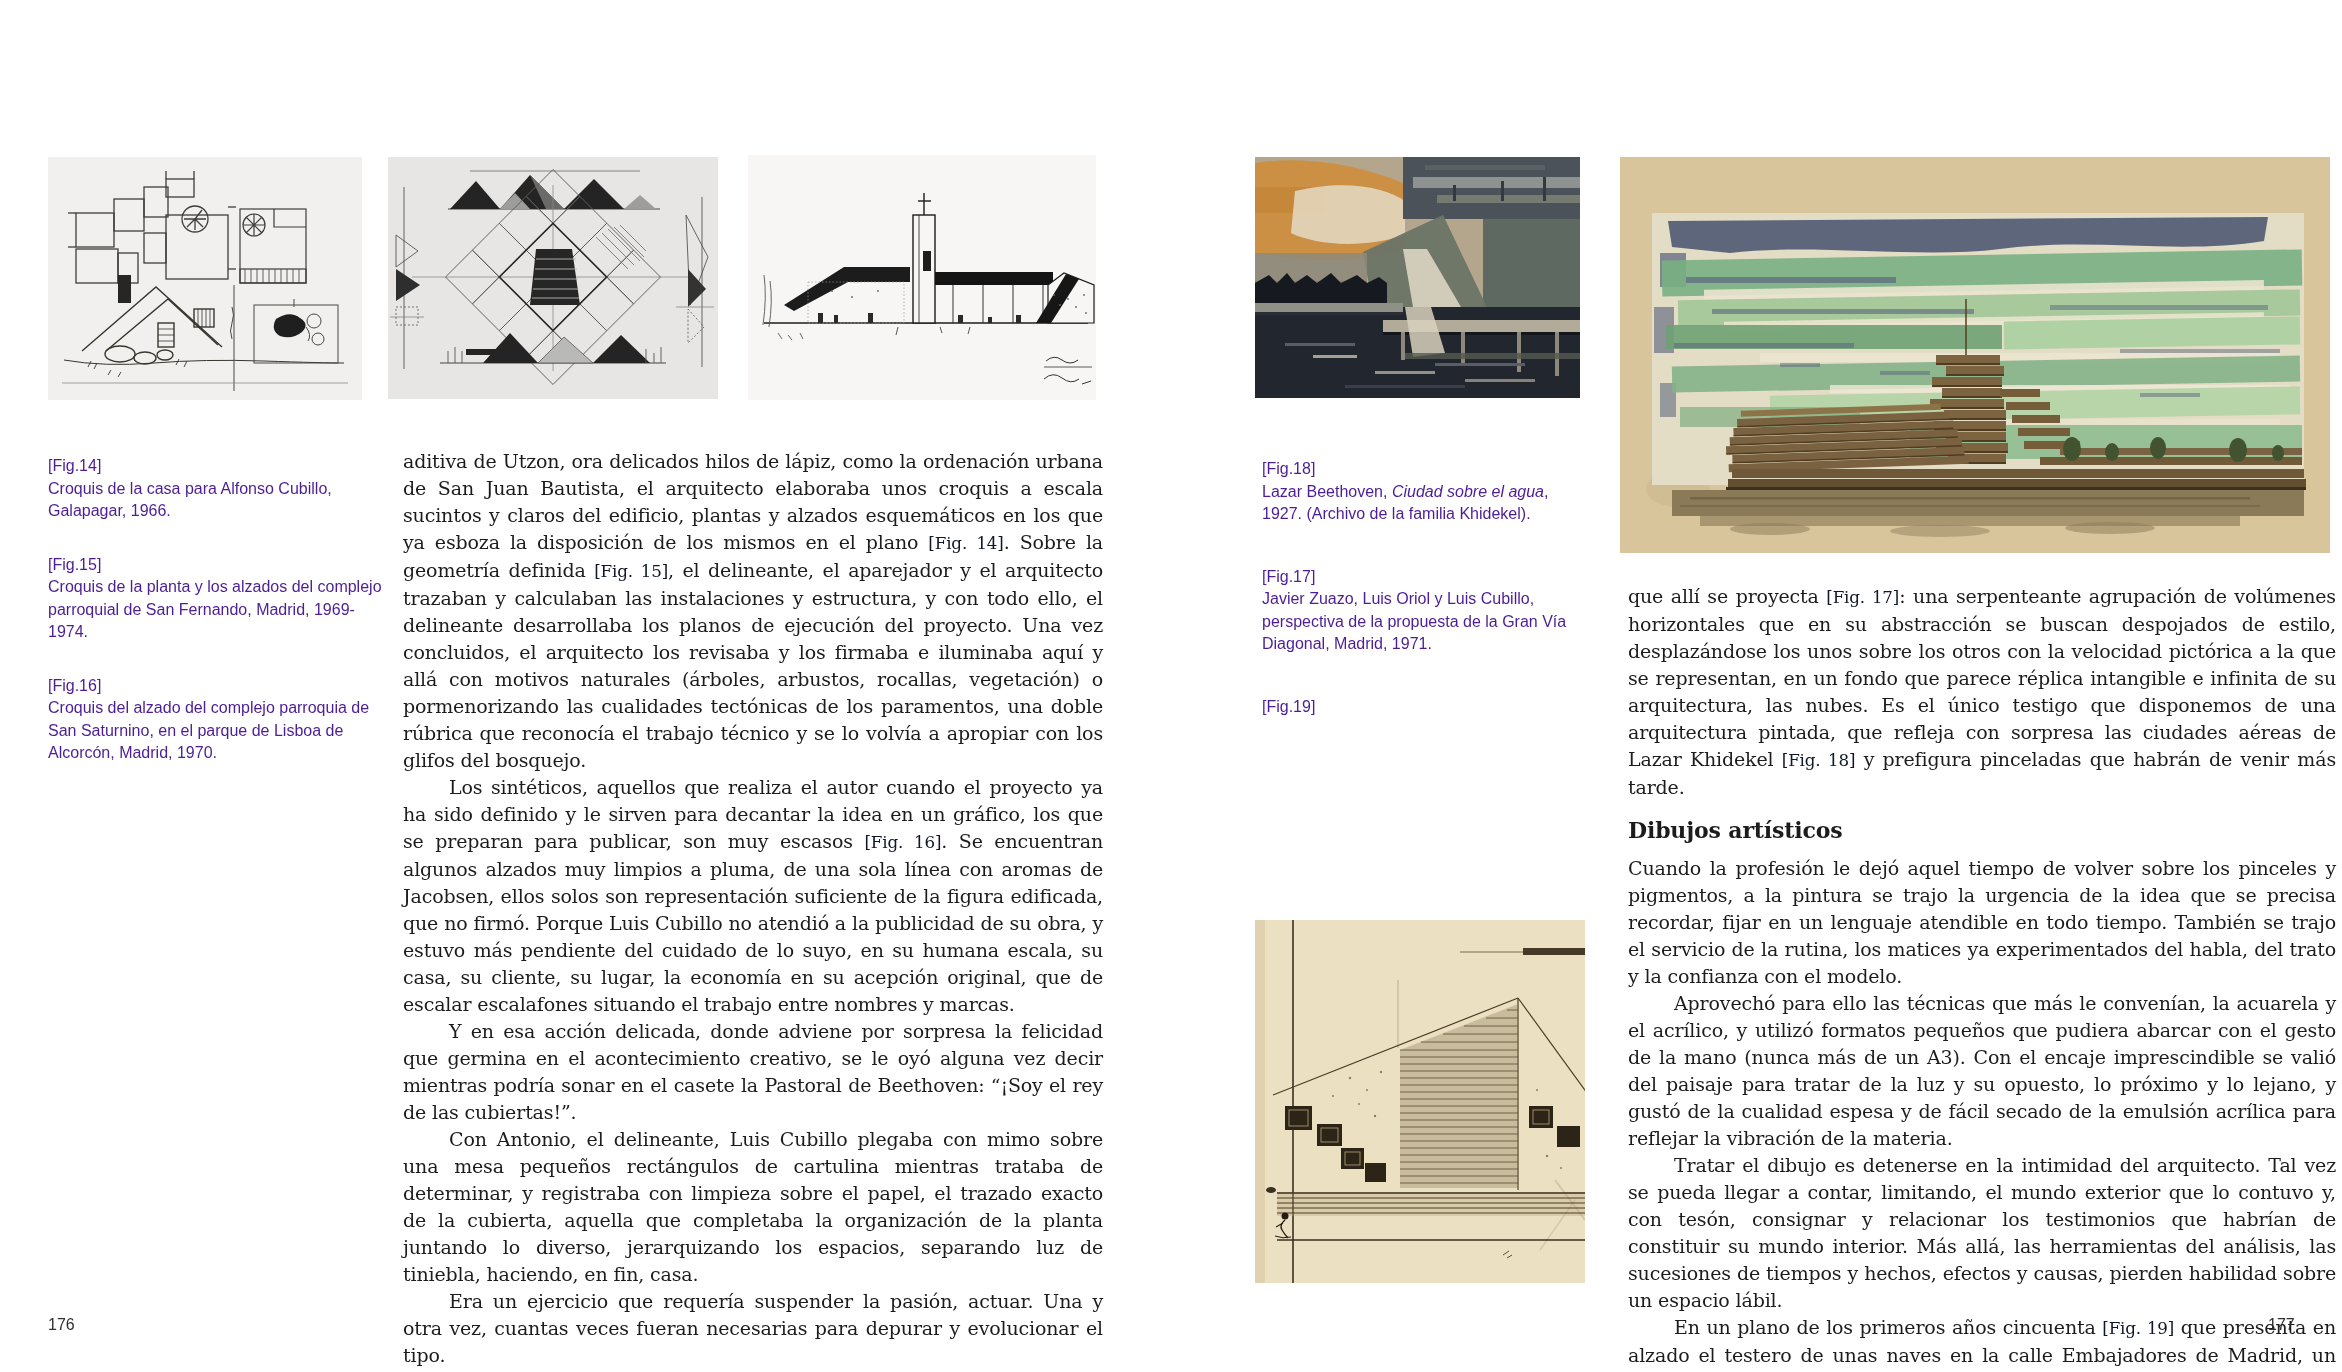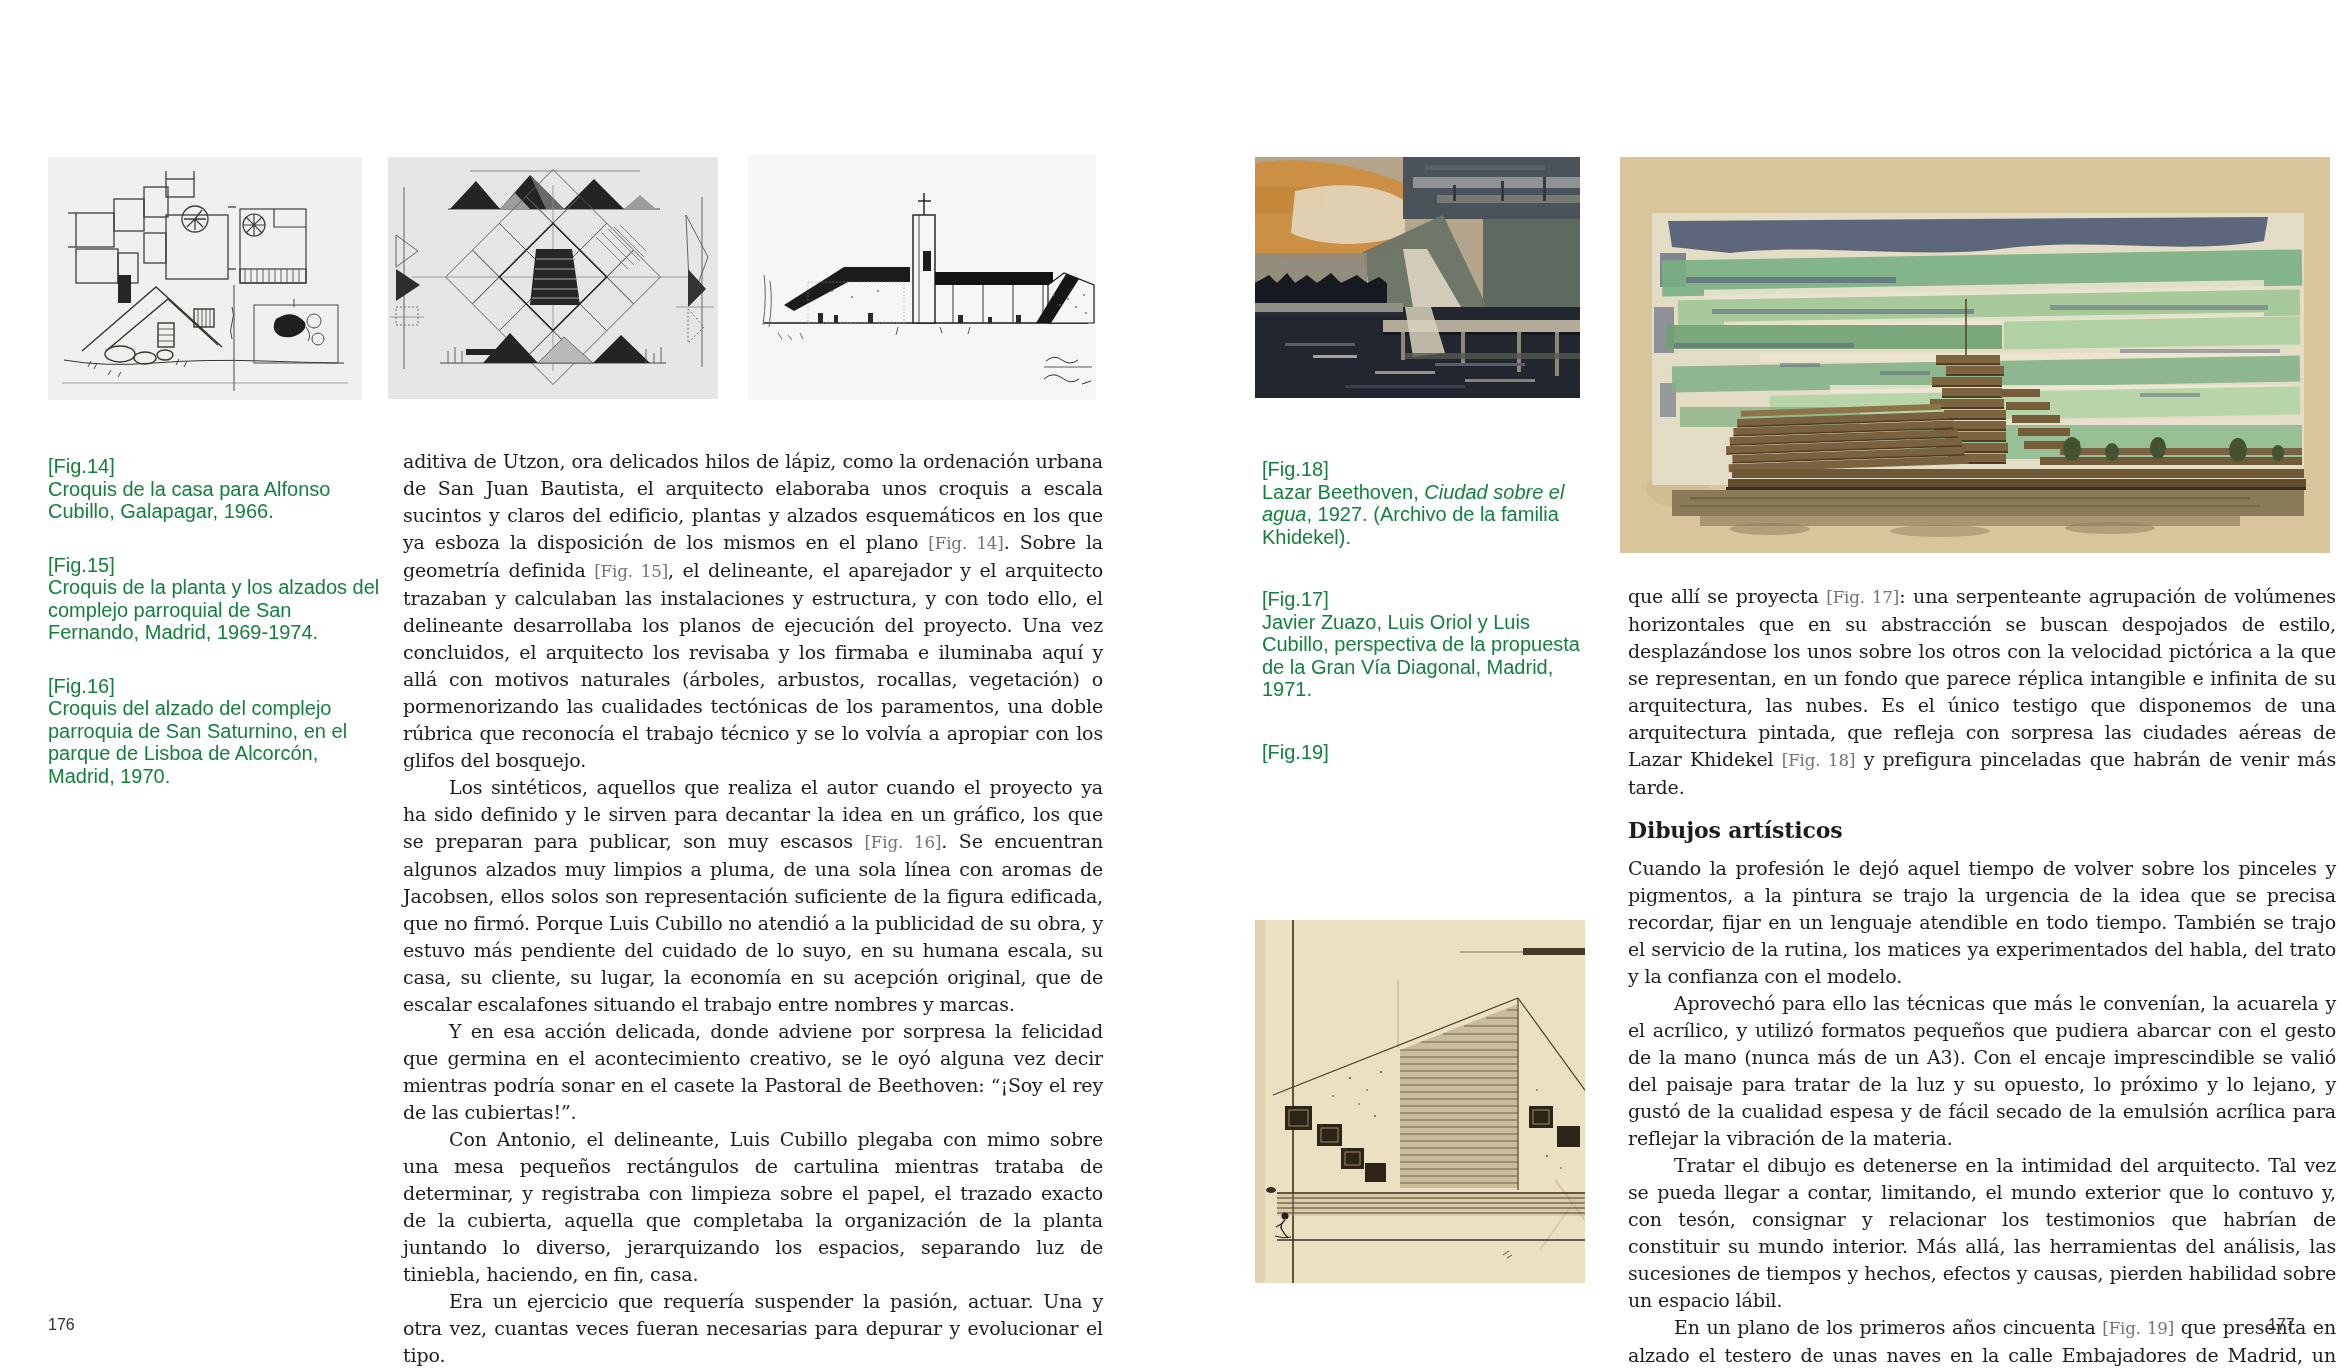--- a/index.html
+++ b/index.html
@@ -1,30 +1,30 @@
 <!DOCTYPE html>
 <html><head>
 <meta charset="utf-8">
 <style>
   html,body{margin:0;padding:0;background:#ffffff;}
   .spread{position:relative;width:2342px;height:1372px;background:#ffffff;overflow:hidden;
           font-family:"DejaVu Serif",serif;}
   .figimg{position:absolute;}
   .figimg svg{display:block;width:100%;height:100%;}
-  .captions{position:absolute;font-family:"Liberation Sans",sans-serif;color:#15803d;
-            font-size:20px;line-height:22.5px;}
+  .captions{position:absolute;font-family:"Liberation Sans",sans-serif;color:#4c1d95;
+            font-size:16px;line-height:22.5px;}
   .cap{margin-bottom:31px;}
   .captions.right .cap{margin-bottom:40px;margin-left:9px;}
   .cap-label{display:block;}
   .cap-text .it{font-style:italic;}
   .body-col{position:absolute;color:#1c1c1c;font-size:19px;line-height:27px;
             text-align:justify;letter-spacing:-0.15px;}
   .body-col p{margin:0;}
   .body-col p.indent{text-indent:46px;}
-  .figref{color:#737373;font-size:0.88em;}
+  .figref{color:#0f172a;font-size:0.88em;}
   .section-heading{font-weight:bold;font-size:22px;line-height:28px;margin:15px 0 11px 0;
                    text-align:left;}
   .pagenum{position:absolute;font-family:"Liberation Sans",sans-serif;font-size:16px;color:#303030;}
 </style>
 </head>
 <body>
 
 <div class="spread">
 
   <div class="figimg" style="left:48px;top:157px;width:314px;height:243px;">

